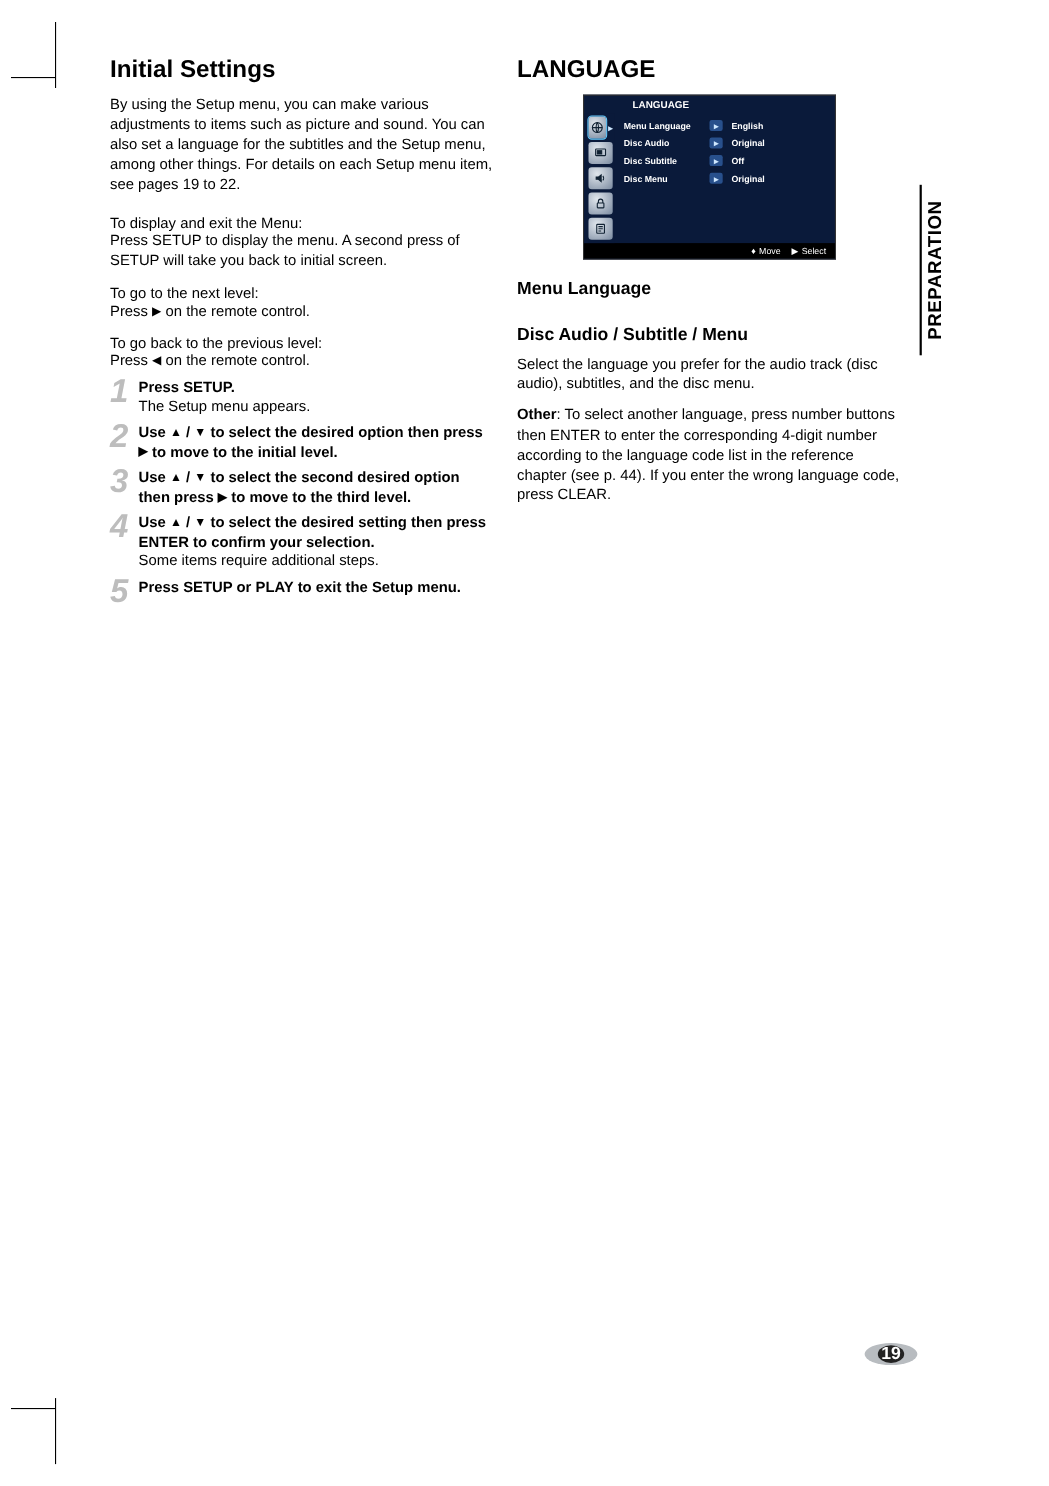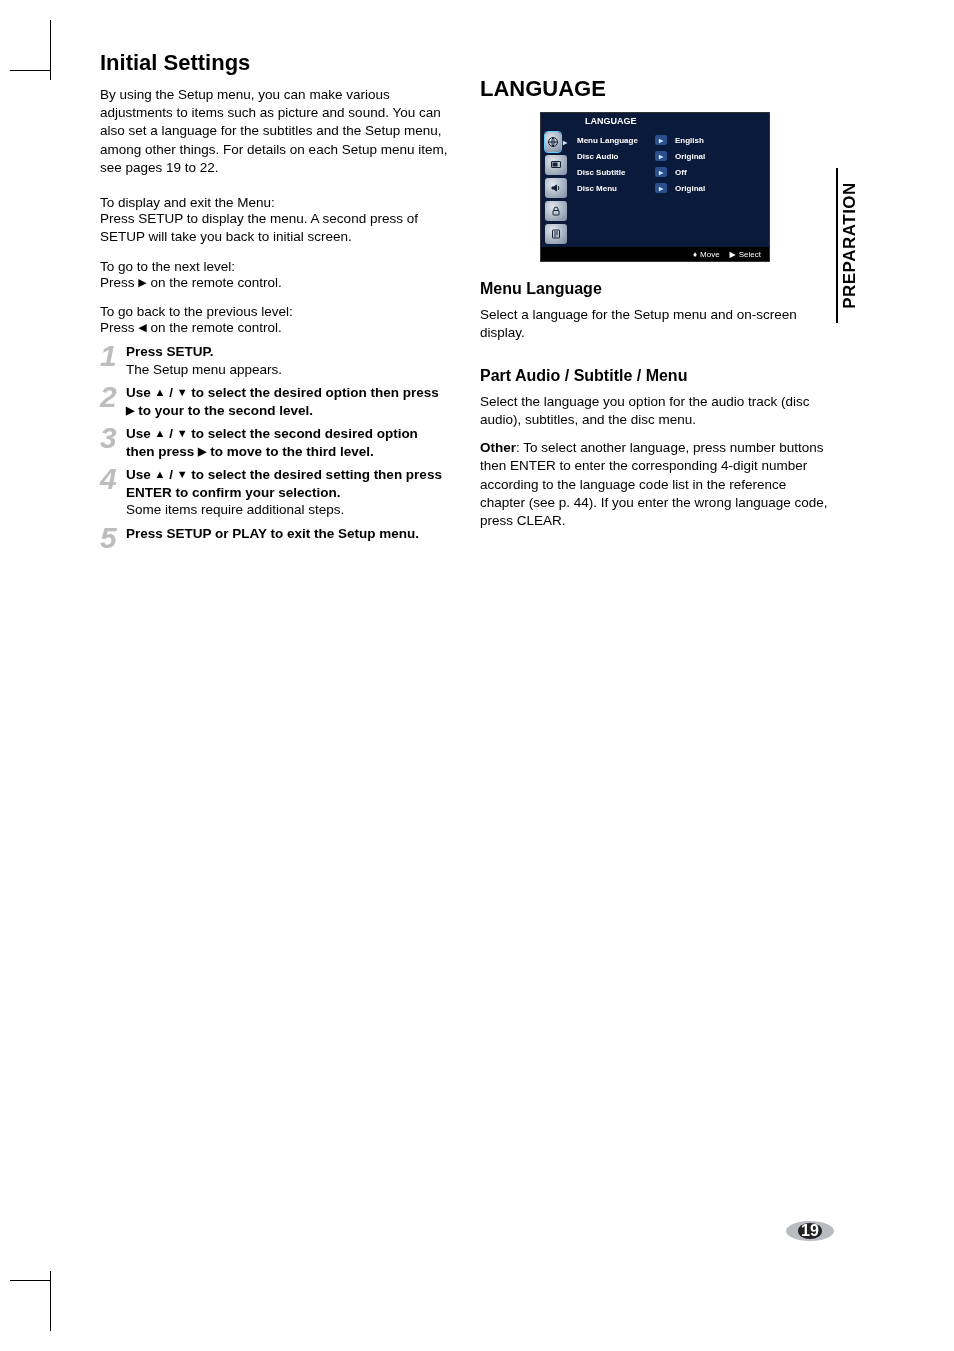--- a/index.html
+++ b/index.html
@@ -20,21 +20,21 @@
   
   .section-bar {
     background: linear-gradient(to right, #d0d0d0 0%, #f0f0f0 60%, #fff 100%);
     height: 28px;
     padding: 2px 8px;
     font-size: 20px;
     font-weight: bold;
     margin-bottom: 14px;
   }
   
-  .columns { display: flex; gap: 30px; align-items: center; }
+  .columns { display: flex; gap: 20px; }
   .col { width: 350px; }
   .h1 {
     font-size: 22px;
     font-weight: bold;
     margin-bottom: 10px;
   }
   .intro { font-size: 13.5px; line-height: 1.35; margin-bottom: 18px; }
   .bold-line { font-size: 13.5px; font-weight: normal; margin-top: 12px; }
   .body-line { font-size: 13.5px; line-height: 1.35; }
   .sub-h { font-size: 16px; font-weight: bold; margin-top: 16px; margin-bottom: 8px; }
@@ -170,21 +170,21 @@
           <div class="step-body">
             <span class="b">Press SETUP.</span><br>
             <span>The Setup menu appears.</span>
           </div>
         </div>
 
         <div class="step">
           <div class="step-num">2</div>
           <div class="step-body">
             <span class="b">
-              <span>Use </span><span class="tri">▲</span><span> / </span><span class="tri">▼</span><span> to select the desired option then press </span><span class="tri">▶</span><span> to your to the second level.</span>
+              <span>Use </span><span class="tri">▲</span><span> / </span><span class="tri">▼</span><span> to select the desired option then press </span><span class="tri">▶</span><span> to move to the initial level.</span>
             </span><br>
           </div>
         </div>
 
         <div class="step">
           <div class="step-num">3</div>
           <div class="step-body">
             <span class="b">
               <span>Use </span><span class="tri">▲</span><span> / </span><span class="tri">▼</span><span> to select the second desired option then press </span><span class="tri">▶</span><span> to move to the third level.</span>
             </span>
@@ -283,24 +283,23 @@
               <span>Move</span>
             </div>
           <div class="g">
               <span class="sym">▶</span>
               <span>Select</span>
             </div>
         </div>
       </div>
 
       <div class="sub-h">Menu Language</div>
-      <div class="body-line">Select a language for the Setup menu and on-screen display.</div>
-
-      <div class="sub-h" style="margin-top:24px">Part Audio / Subtitle / Menu</div>
-      <div class="body-line" style="margin-bottom:10px">Select the language you option for the audio track (disc audio), subtitles, and the disc menu.</div>
+
+      <div class="sub-h" style="margin-top:24px">Disc Audio / Subtitle / Menu</div>
+      <div class="body-line" style="margin-bottom:10px">Select the language you prefer for the audio track (disc audio), subtitles, and the disc menu.</div>
       <div class="body-line">
         <b>Other</b><span>: To select another language, press number buttons then ENTER to enter the corresponding 4-digit number according to the language code list in the reference chapter (see p. 44). If you enter the wrong language code, press CLEAR.</span>
       </div>
     </div>
 
   </div>
 </div>
 
 <div class="side-tab">PREPARATION</div>
 

